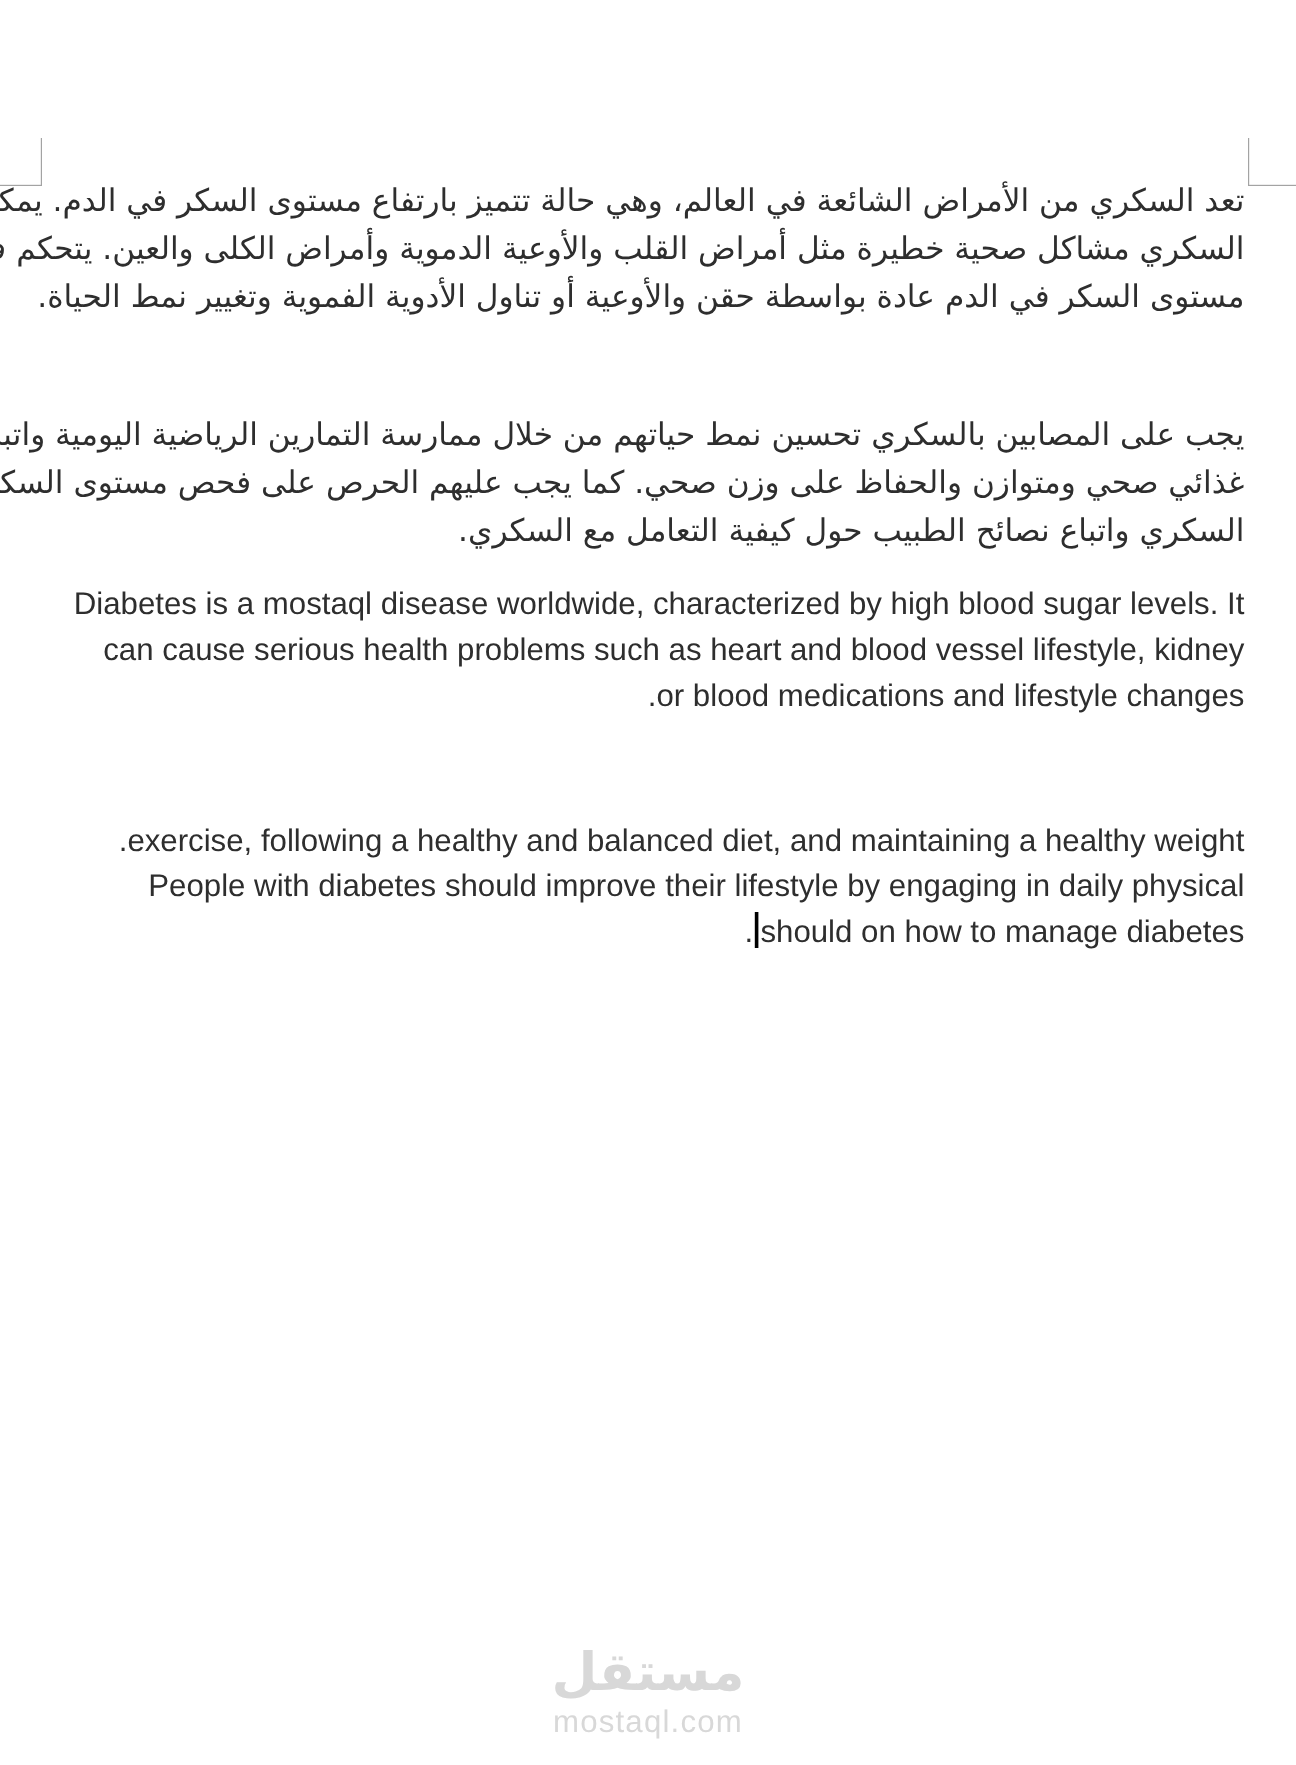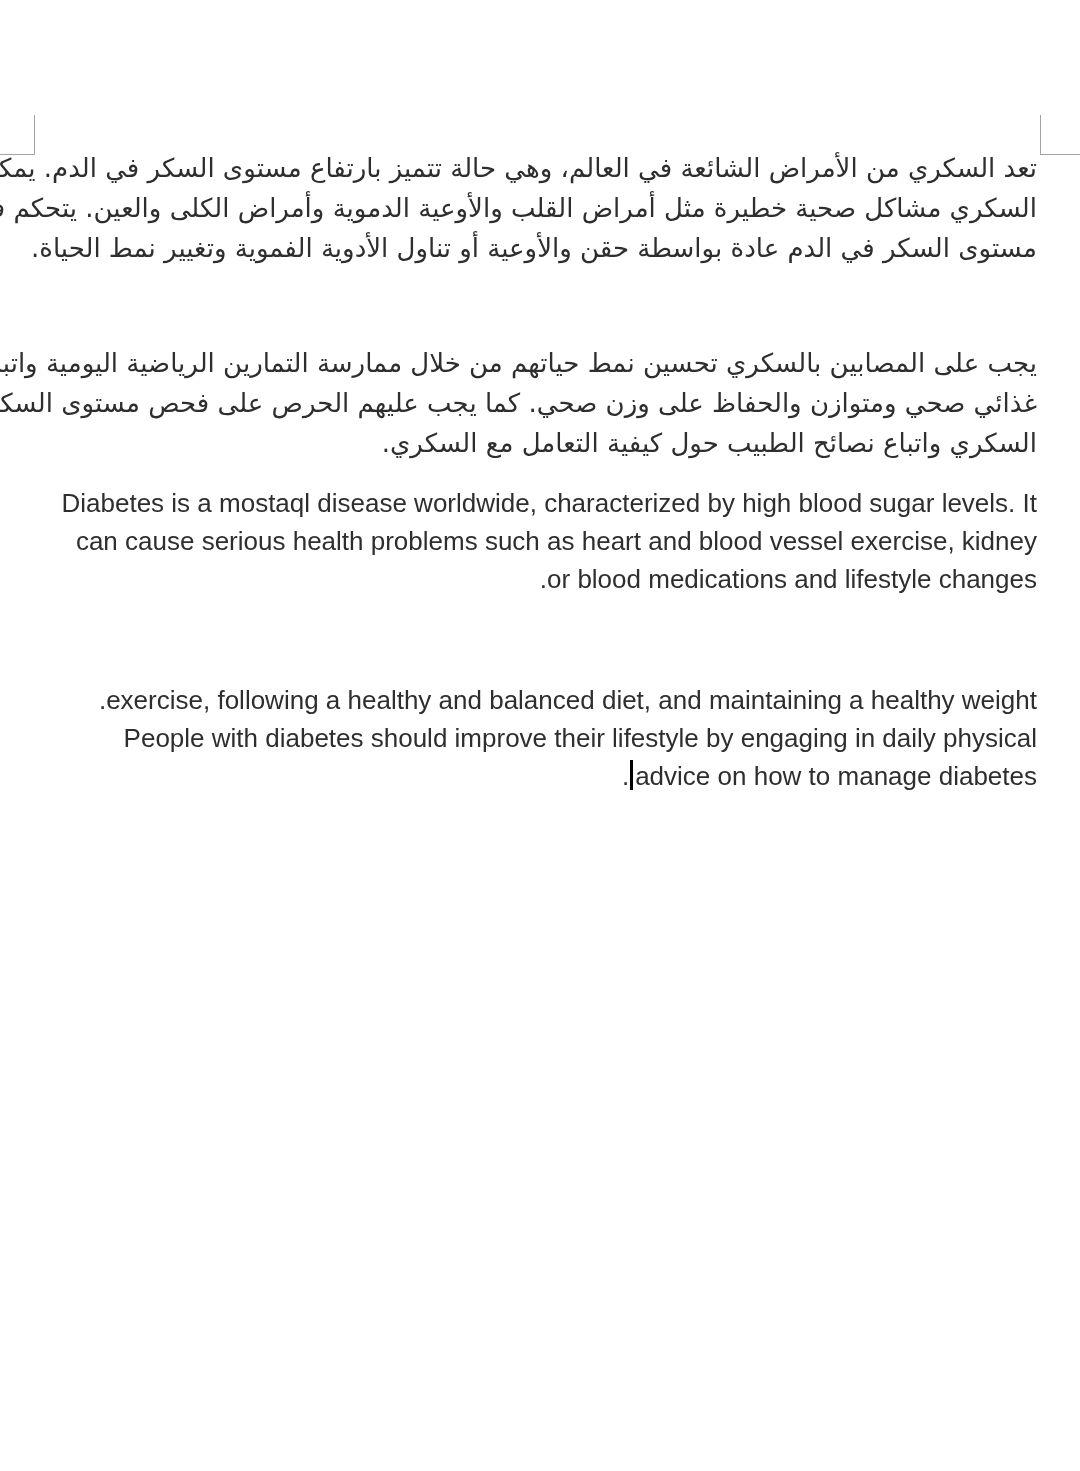--- a/index.html
+++ b/index.html
@@ -92,26 +92,30 @@
     </div>
 
     <div class="para ar ar-p2">
       <div class="line">يجب على المصابين بالسكري تحسين نمط حياتهم من خلال ممارسة التمارين الرياضية اليومية واتباع نظام</div>
       <div class="line">غذائي صحي ومتوازن والحفاظ على وزن صحي. كما يجب عليهم الحرص على فحص مستوى السكر في الدم</div>
       <div class="line">السكري واتباع نصائح الطبيب حول كيفية التعامل مع السكري.</div>
     </div>
 
     <div class="para en en-p1">
       <div class="line">Diabetes is a mostaql disease worldwide, characterized by high blood sugar levels. It</div>
-      <div class="line">can cause serious health problems such as heart and blood vessel exercise, kidney</div>
+      <div class="line">can cause serious health problems such as heart and blood vessel lifestyle, kidney</div>
       <div class="line">.or blood medications and lifestyle changes</div>
     </div>
 
     <div class="para en en-p2">
       <div class="line">.exercise, following a healthy and balanced diet, and maintaining a healthy weight</div>
       <div class="line">People with diabetes should improve their lifestyle by engaging in daily physical</div>
-      <div class="line"><span>.</span><span class="caret"></span><span>advice on how to manage diabetes</span></div>
+      <div class="line"><span>.</span><span class="caret"></span><span>should on how to manage diabetes</span></div>
     </div>
 
   </div>
 
+  <div class="watermark">
+    <div class="wm-logo">مستقل</div>
+    <div class="wm-site">mostaql.com</div>
+  </div>
 
 </div>
 
 </body></html>

